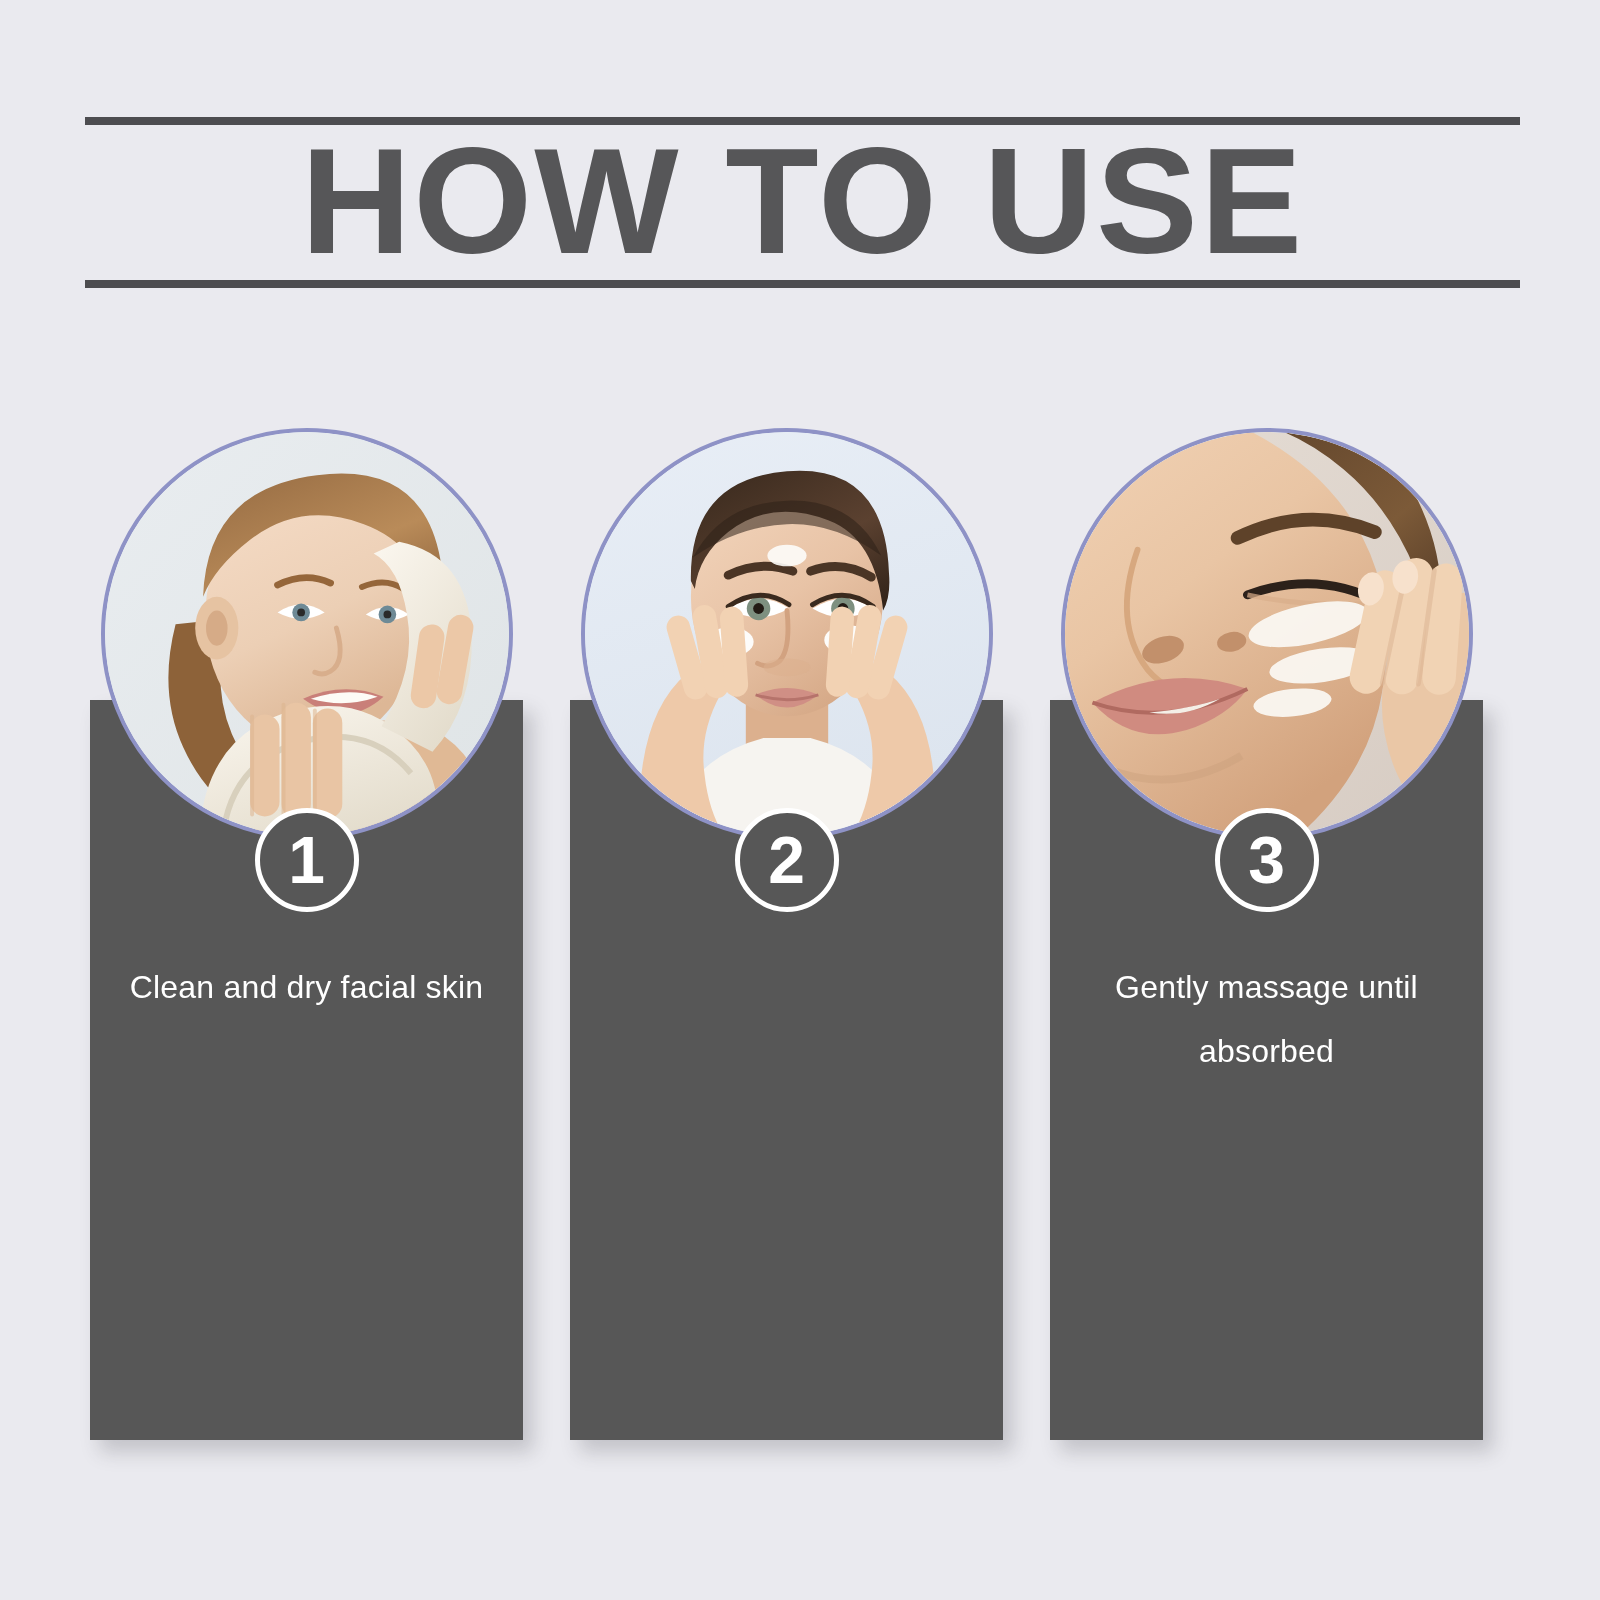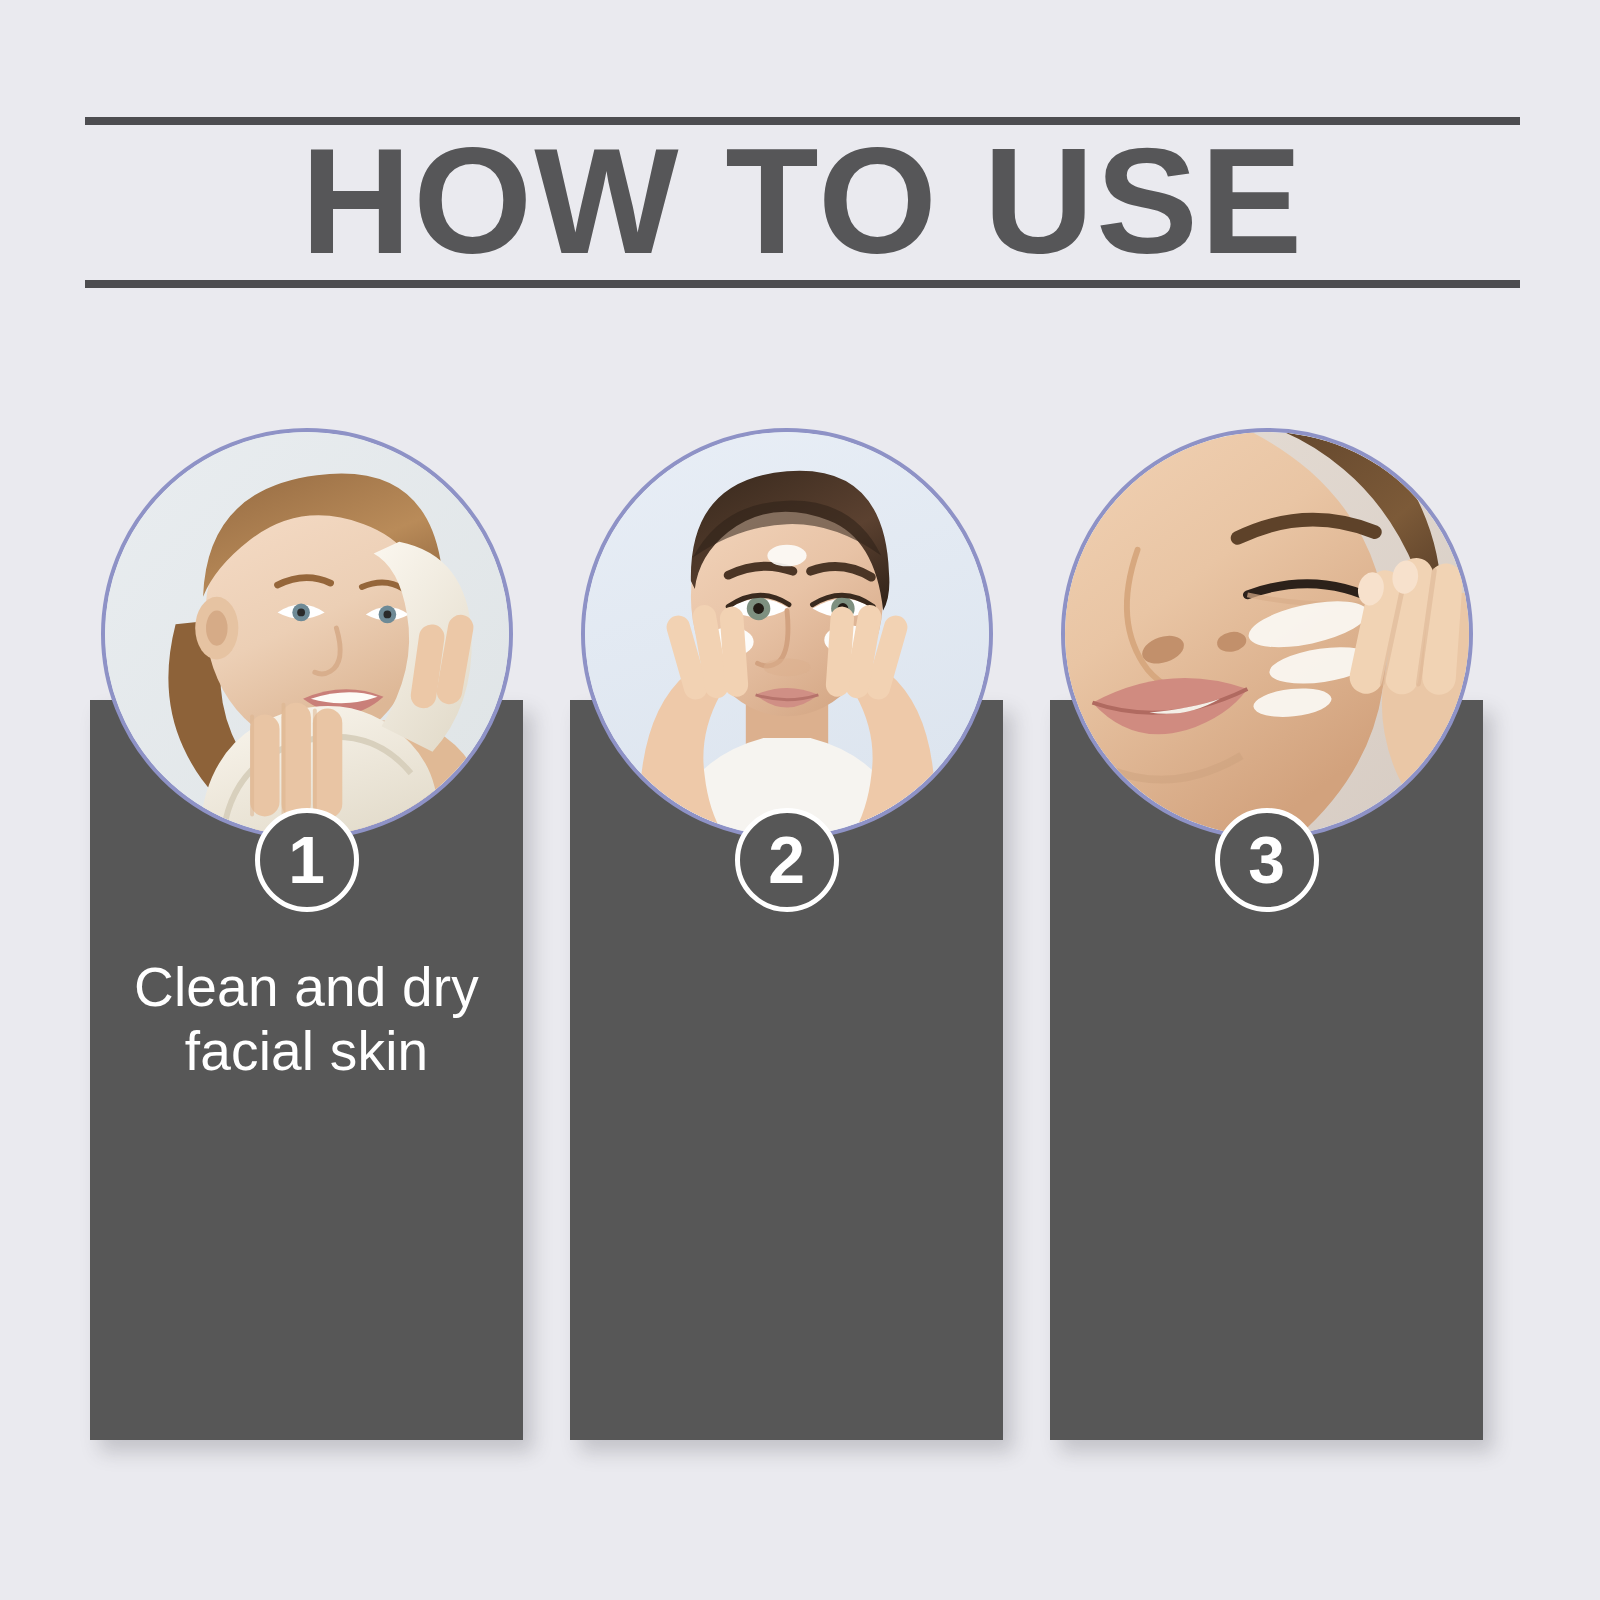--- a/index.html
+++ b/index.html
@@ -117,21 +117,21 @@
   }
 
   
   .caption {
     position: absolute;
     left: 28px;
     right: 28px;
     top: 255px;
     text-align: center;
     color: #ffffff;
-    font-size: 55px;
+    font-size: 32px;
     line-height: 64px;
     font-weight: 300;
     letter-spacing: 0.2px;
   }
   .step-2 .caption { top: 245px; }
 
 </style>
 </head>
 <body>
 
@@ -361,15 +361,16 @@
           </g>
 
           <ellipse cx="312" cy="160" rx="13" ry="17" fill="#f7e1cc" transform="rotate(12 312 160)"></ellipse>
           <ellipse cx="347" cy="148" rx="13" ry="17" fill="#f7e1cc" transform="rotate(8 347 148)"></ellipse>
         </svg>
       </div>
     </div>
 
     <div class="badge">3</div>
 
+    <div class="caption">Gently massage until absorbed</div>
   </div>
 
 </div>
 
 </body></html>

